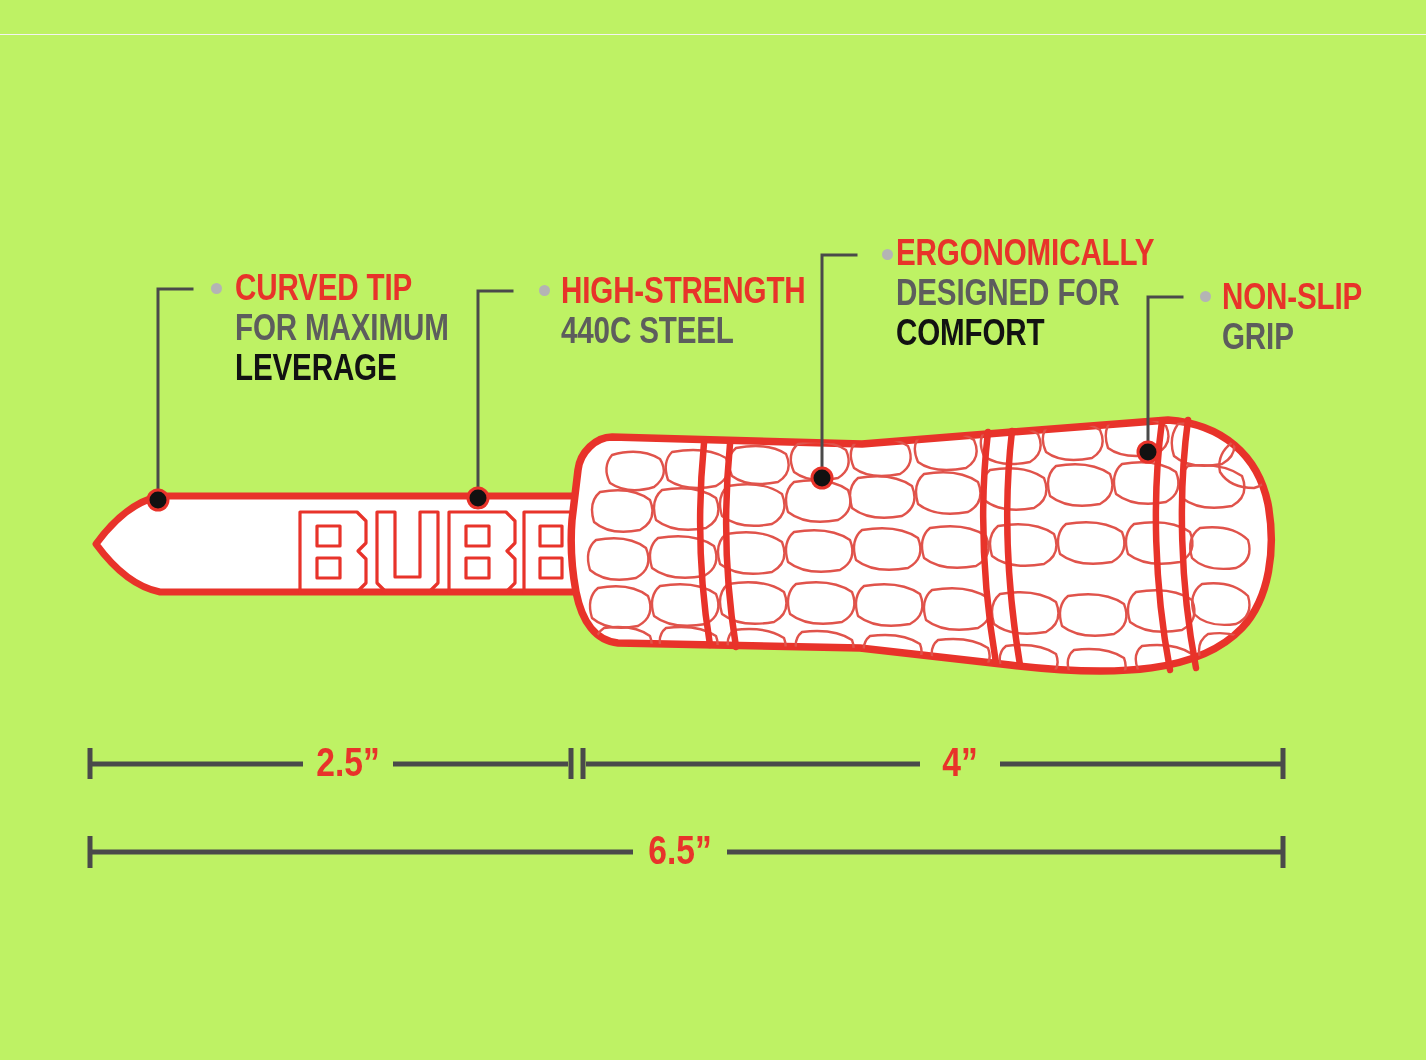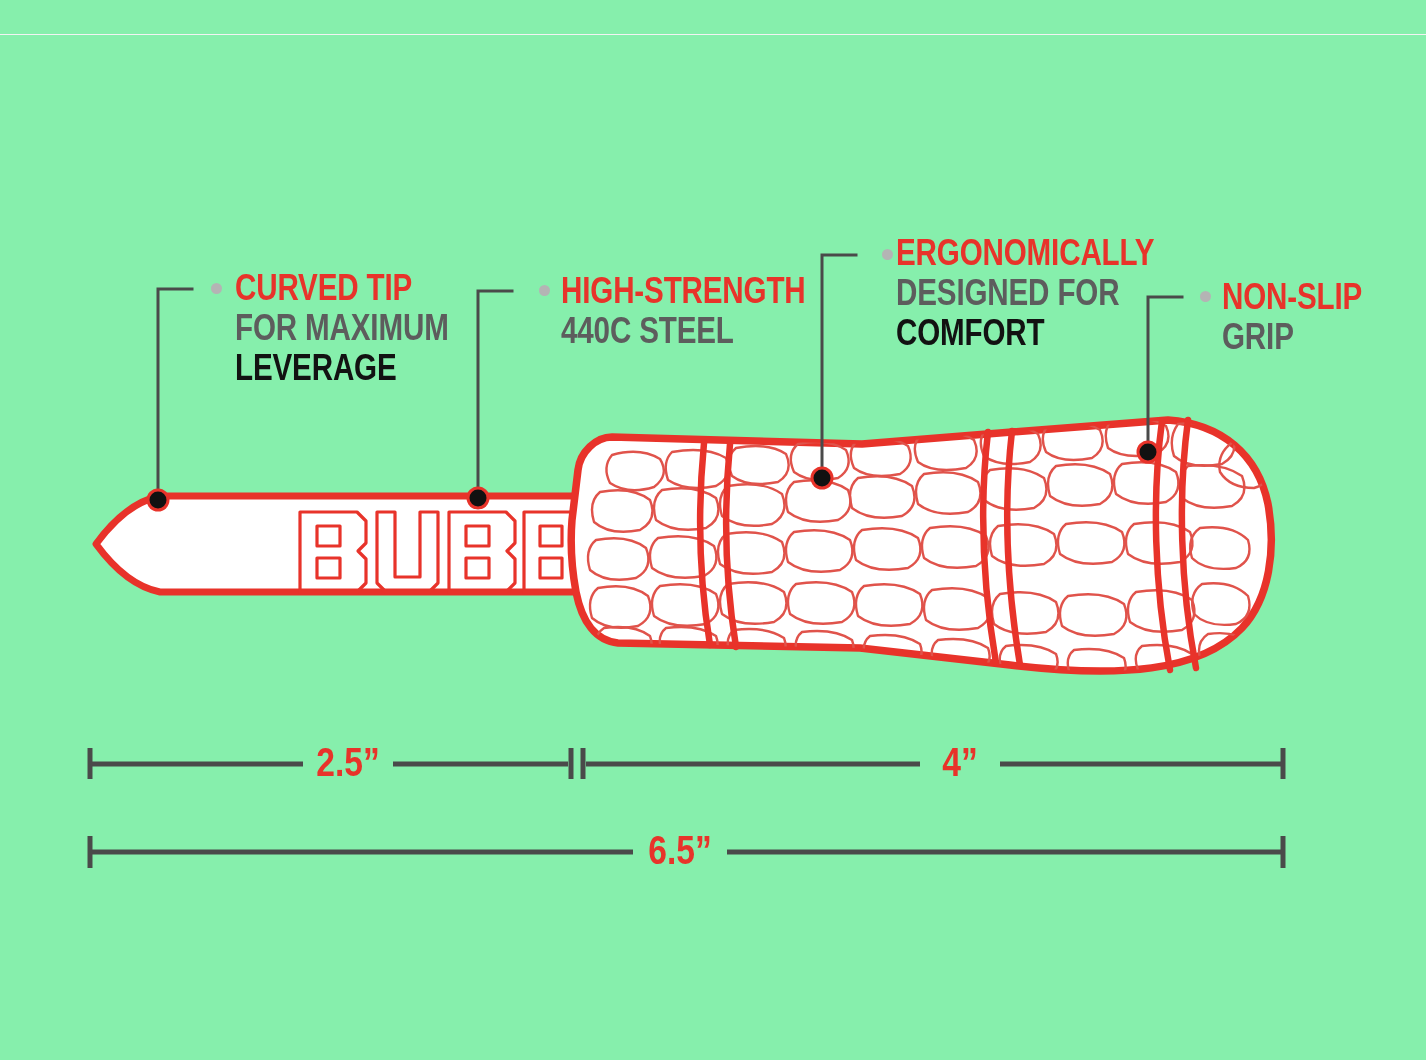--- a/index.html
+++ b/index.html
@@ -12,21 +12,21 @@
     height: 1060px;
     position: relative;
     overflow: hidden;
     font-family: "Liberation Sans", sans-serif;
   }
   #stage {
     position: absolute;
     left: 0; top: 0;
     width: 1426px;
     height: 1060px;
-    background: #86efac;
+    background: #bef264;
   }
   svg.layer {
     position: absolute;
     left: 0; top: 0;
     width: 1426px;
     height: 1060px;
     overflow: visible;
   }
   .callout {
     position: absolute;

